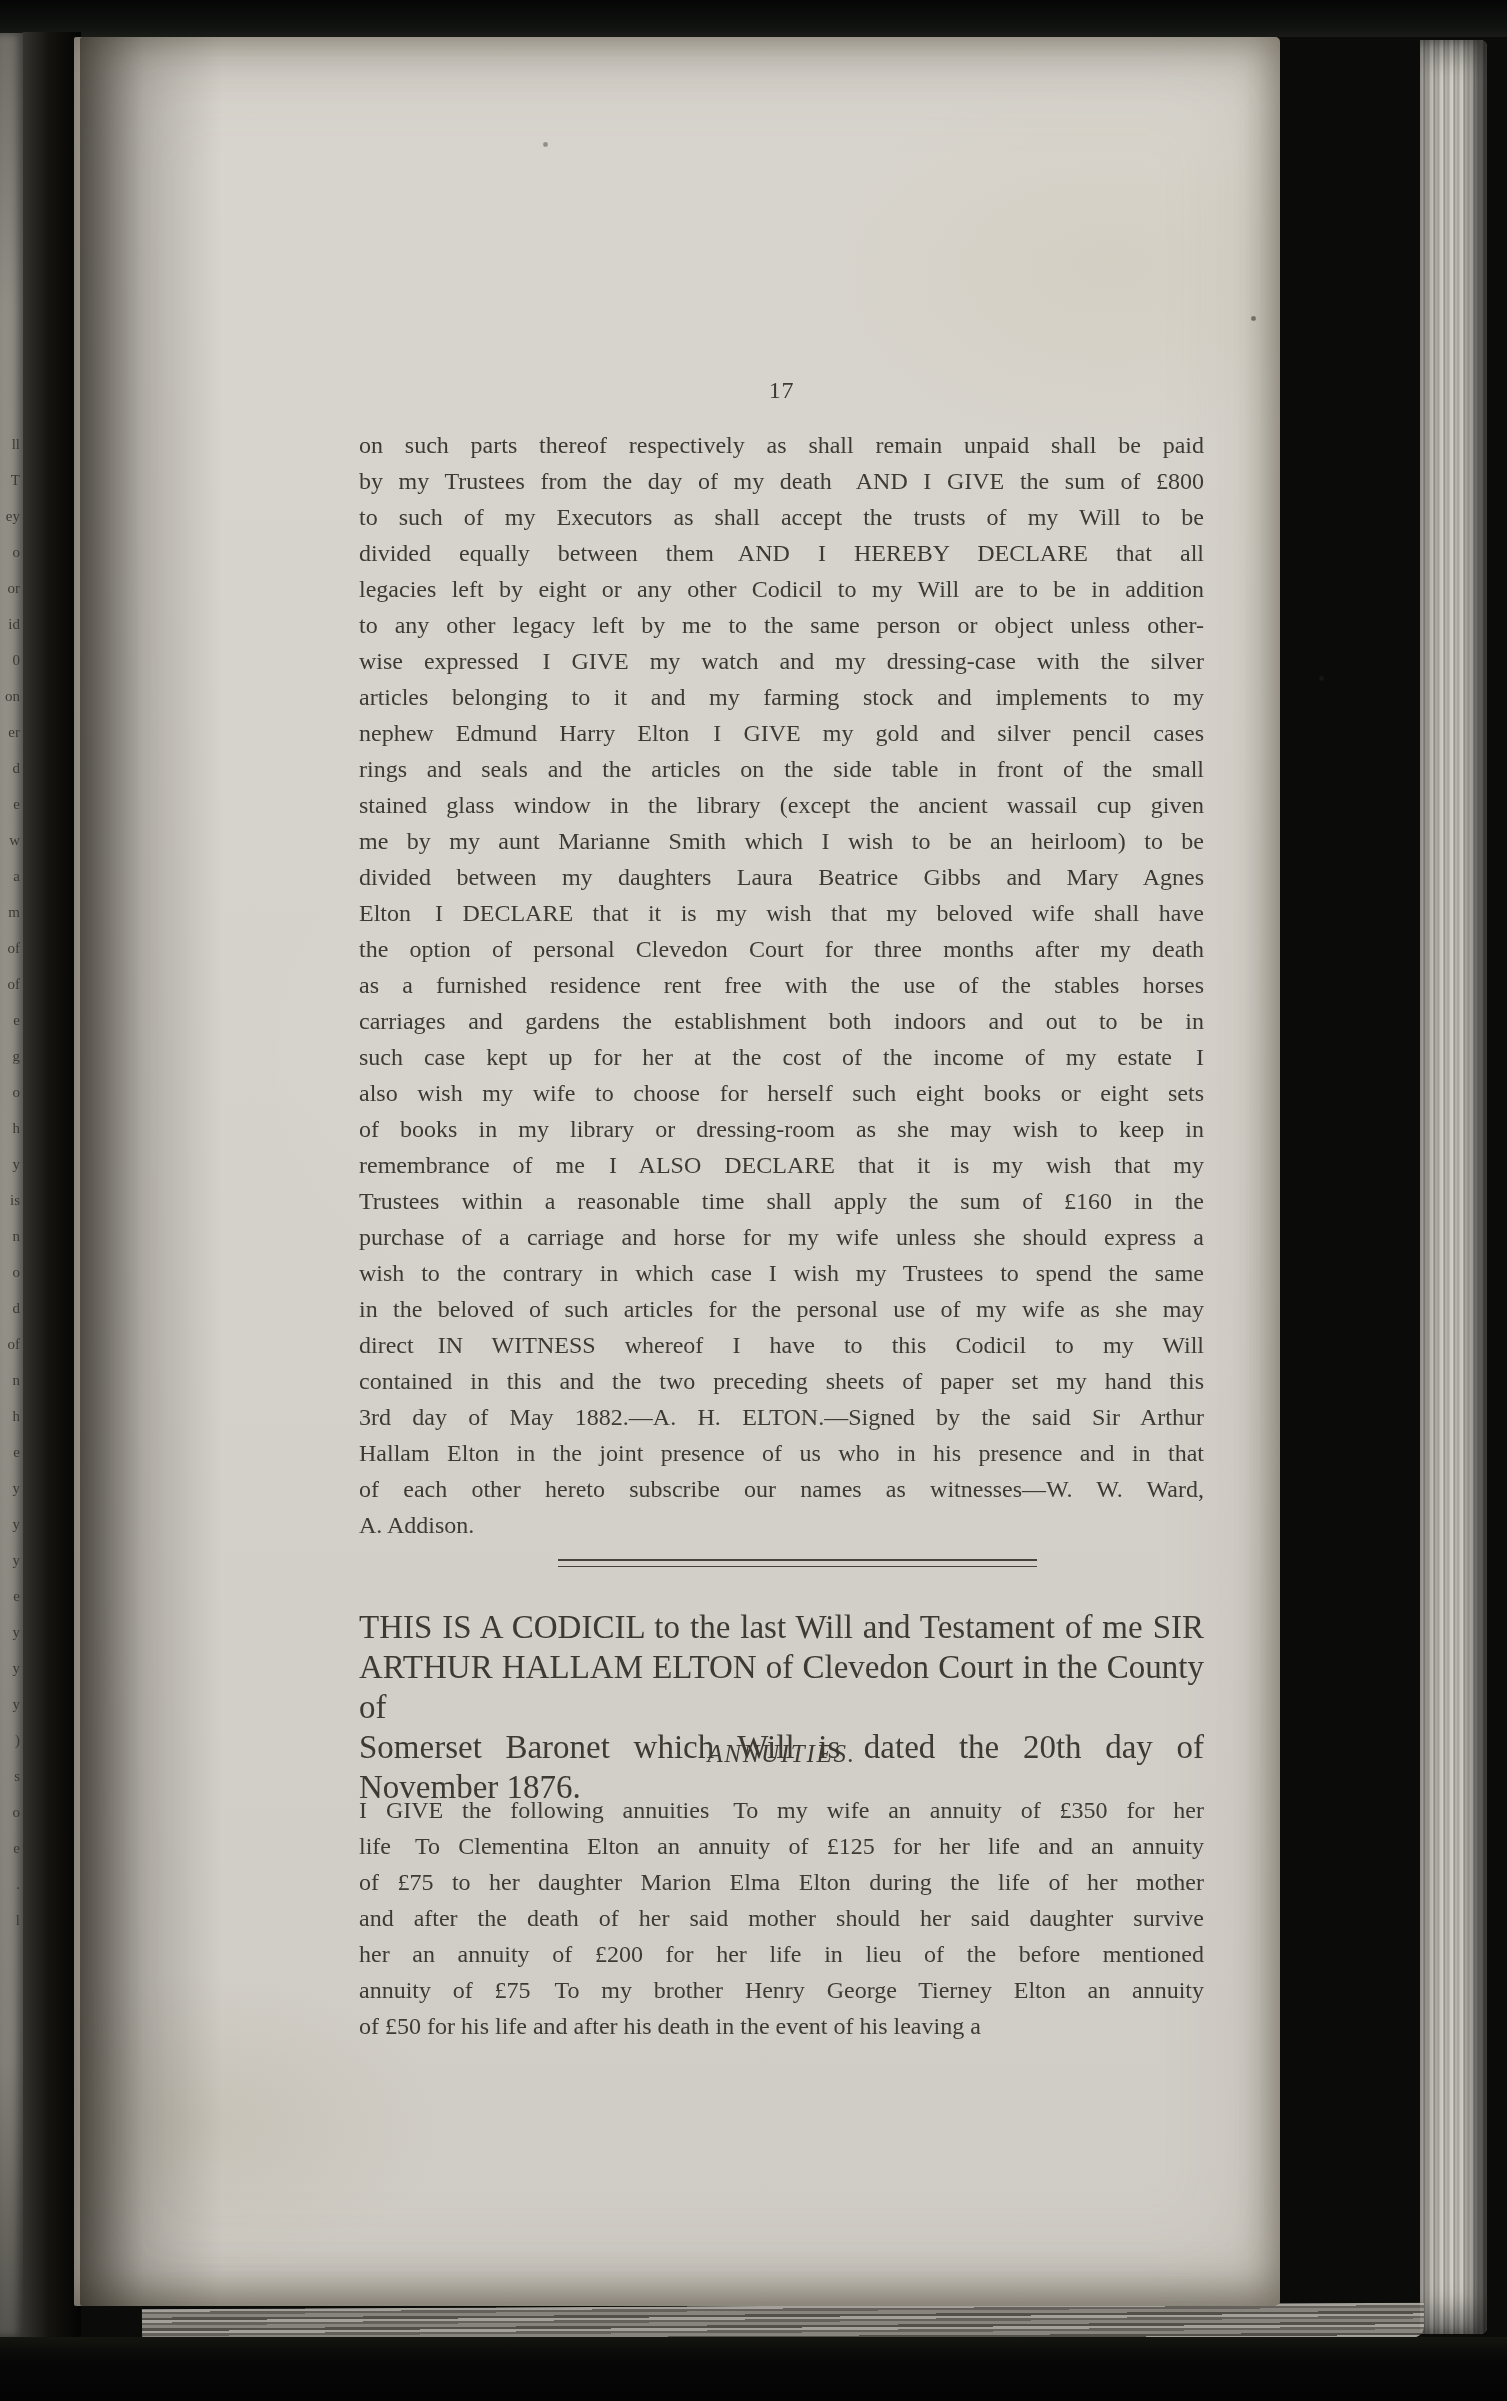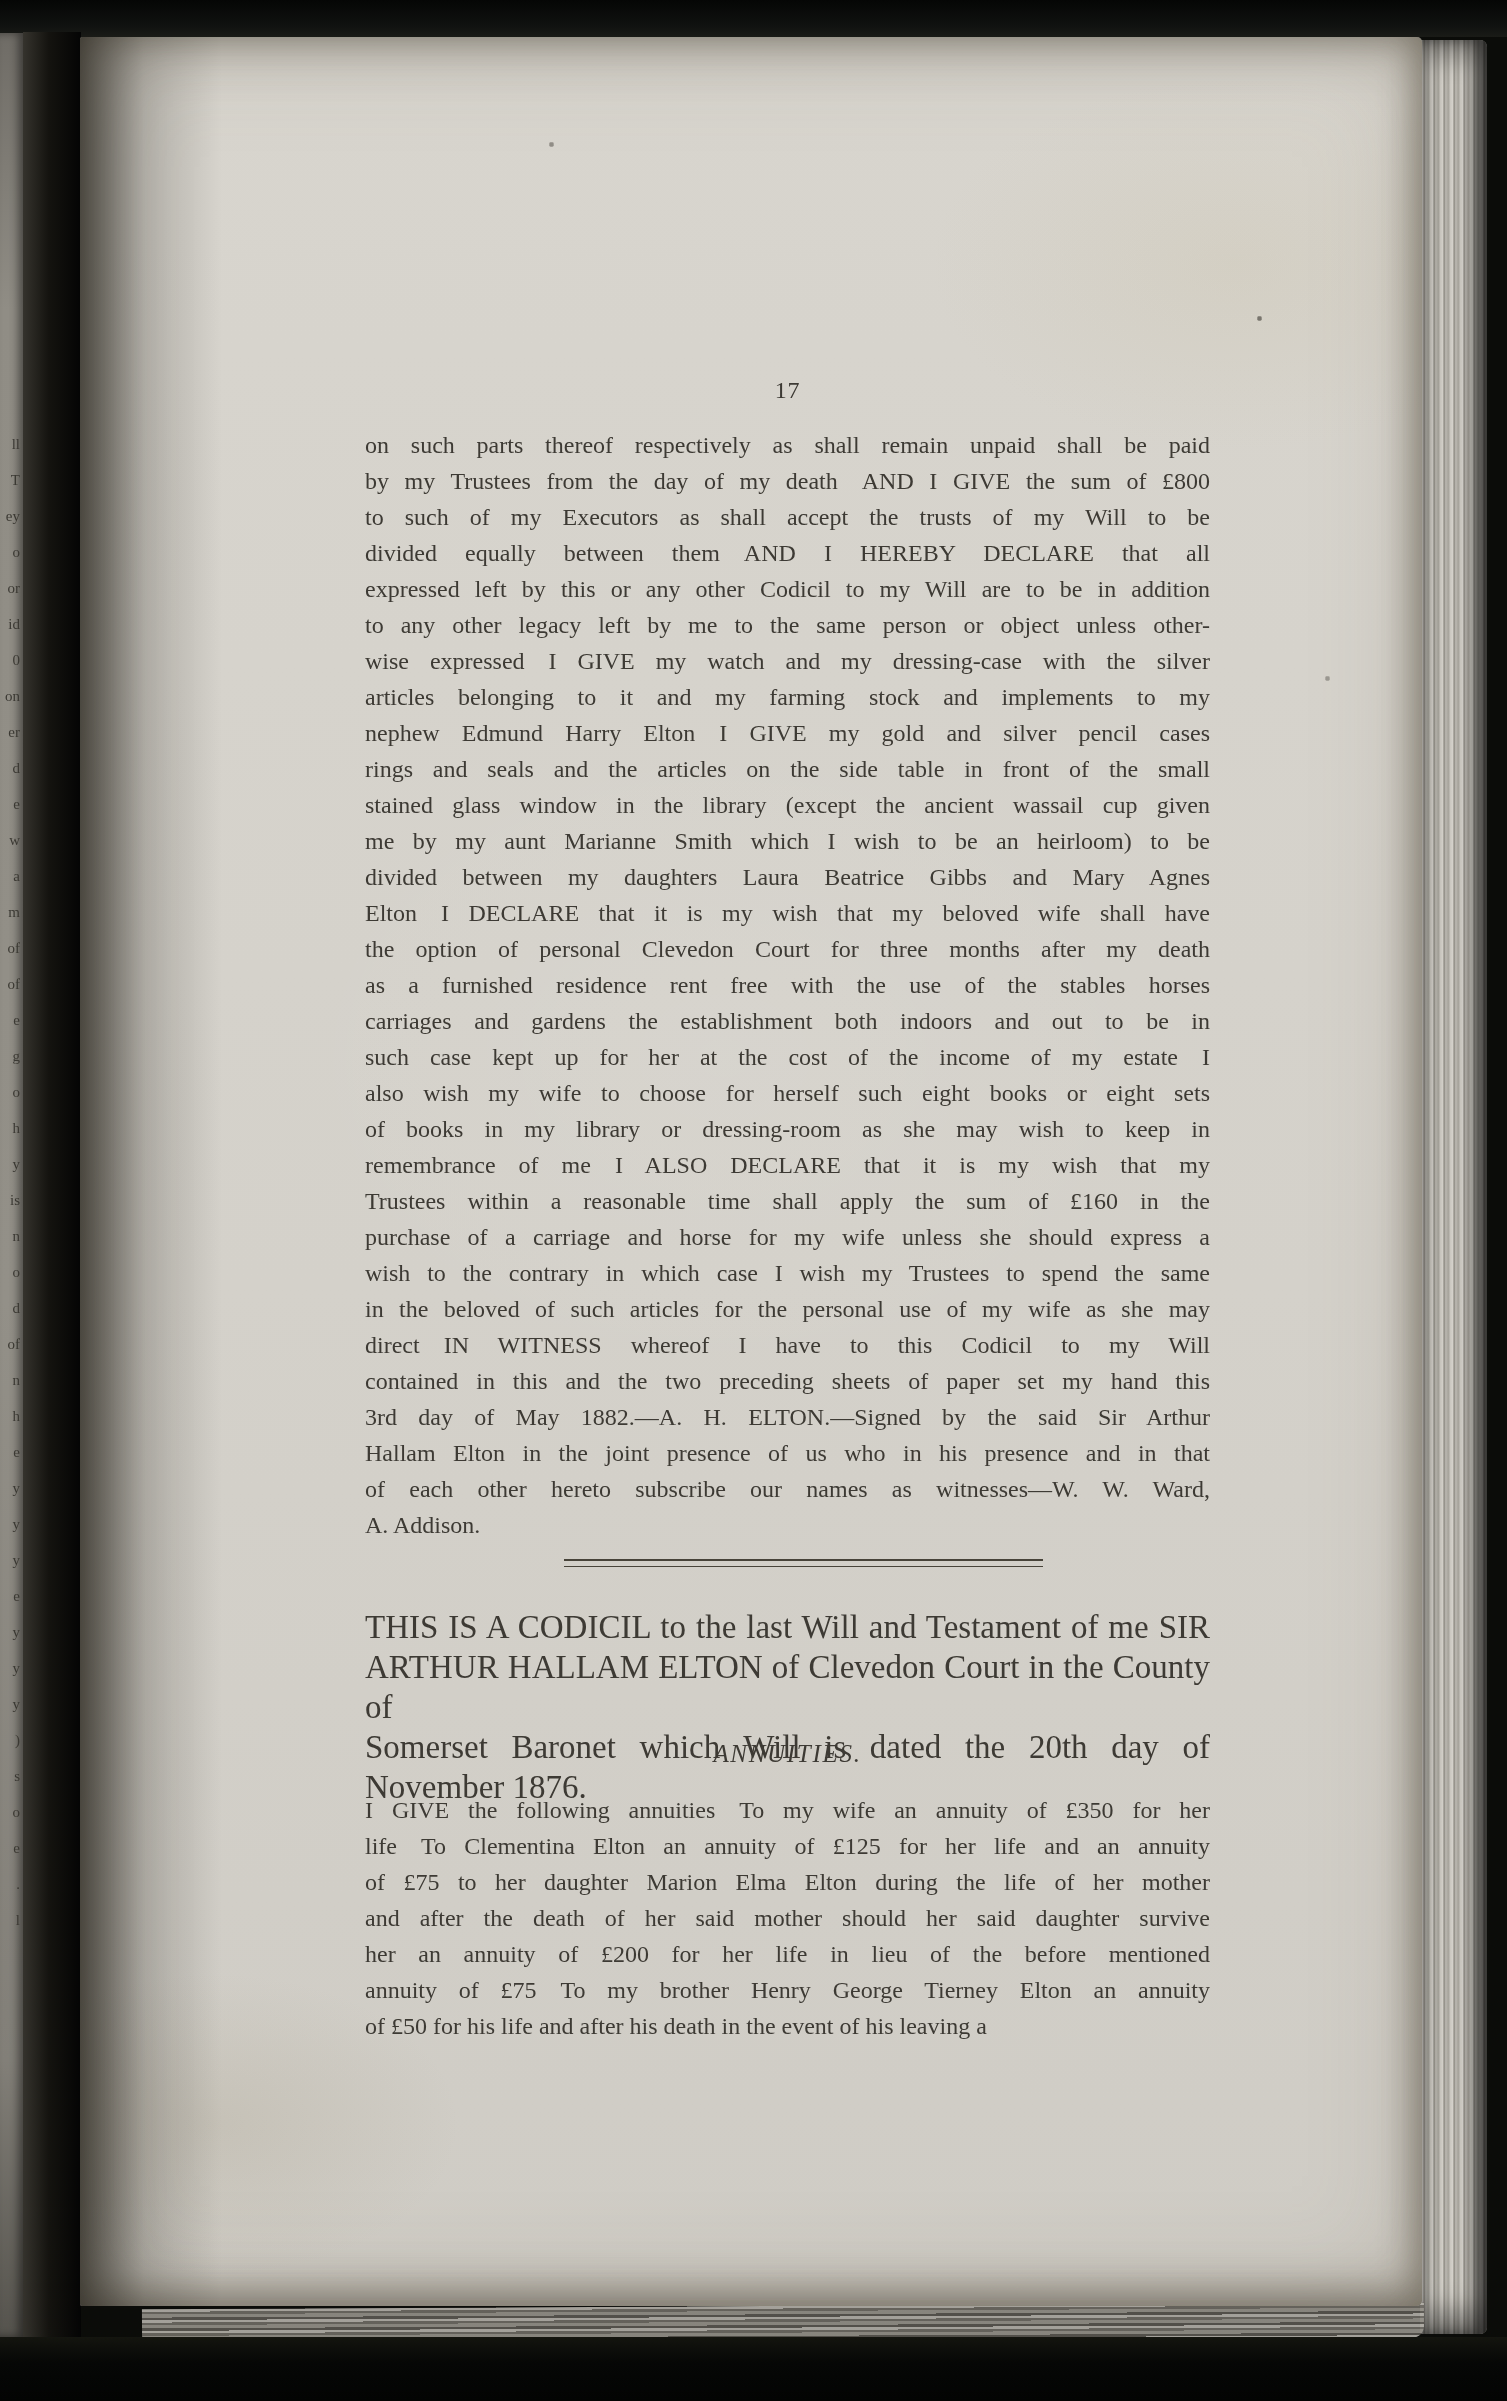--- a/index.html
+++ b/index.html
@@ -61,21 +61,21 @@
     position: absolute; left: 142px; top: 2306px; width: 1282px; height: 35px;
     background: repeating-linear-gradient(180deg,
       #b4b1aa 0 2.5px, #6e6b64 2.5px 5px, #95928a 5px 8.3px, #5a5751 8.3px 10.8px);
     border-radius: 0 0 11.7px 8.3px;
     transform: rotate(-0.3deg);
     opacity: 0.9;
   }
 
   
   .book-page {
-    position: absolute; left: 80px; top: 37px; width: 1342px; height: 2269px;
+    position: absolute; left: 74px; top: 37px; width: 1206px; height: 2269px;
     background-color: var(--color-paper, #d6d3cc);
     background-image:
       radial-gradient(ellipse 433px 266px at 86% 10%, rgba(196,186,156,0.20), transparent 70%),
       radial-gradient(ellipse 666px 499px at 48% 45%, rgba(255,255,255,0.06), transparent 70%),
       radial-gradient(ellipse 350px 216px at 10% 92%, rgba(150,140,115,0.18), transparent 70%),
       linear-gradient(180deg, #d8d5ce, #d4d1ca 55%, #cfccc5);
     box-shadow:
       inset 0 0 108px rgba(115,105,85,0.28),
       inset 23px 0 58px rgba(55,50,40,0.40),
       inset -11.7px 0 30px rgba(95,90,75,0.35),
@@ -199,21 +199,21 @@
 
 <div class="book-page">
 
   <div class="page-number">17</div>
 
   <div class="text-block main-paragraph">
       <div class="line">on such parts thereof respectively as shall remain unpaid shall be paid</div>
       <div class="line">by my Trustees from the day of my death AND I GIVE the sum of £800</div>
       <div class="line">to such of my Executors as shall accept the trusts of my Will to be</div>
       <div class="line">divided equally between them AND I HEREBY DECLARE that all</div>
-      <div class="line">expressed left by this or any other Codicil to my Will are to be in addition</div>
+      <div class="line">legacies left by eight or any other Codicil to my Will are to be in addition</div>
       <div class="line">to any other legacy left by me to the same person or object unless other-</div>
       <div class="line">wise expressed I GIVE my watch and my dressing-case with the silver</div>
       <div class="line">articles belonging to it and my farming stock and implements to my</div>
       <div class="line">nephew Edmund Harry Elton I GIVE my gold and silver pencil cases</div>
       <div class="line">rings and seals and the articles on the side table in front of the small</div>
       <div class="line">stained glass window in the library (except the ancient wassail cup given</div>
       <div class="line">me by my aunt Marianne Smith which I wish to be an heirloom) to be</div>
       <div class="line">divided between my daughters Laura Beatrice Gibbs and Mary Agnes</div>
       <div class="line">Elton I DECLARE that it is my wish that my beloved wife shall have</div>
       <div class="line">the option of personal Clevedon Court for three months after my death</div>

